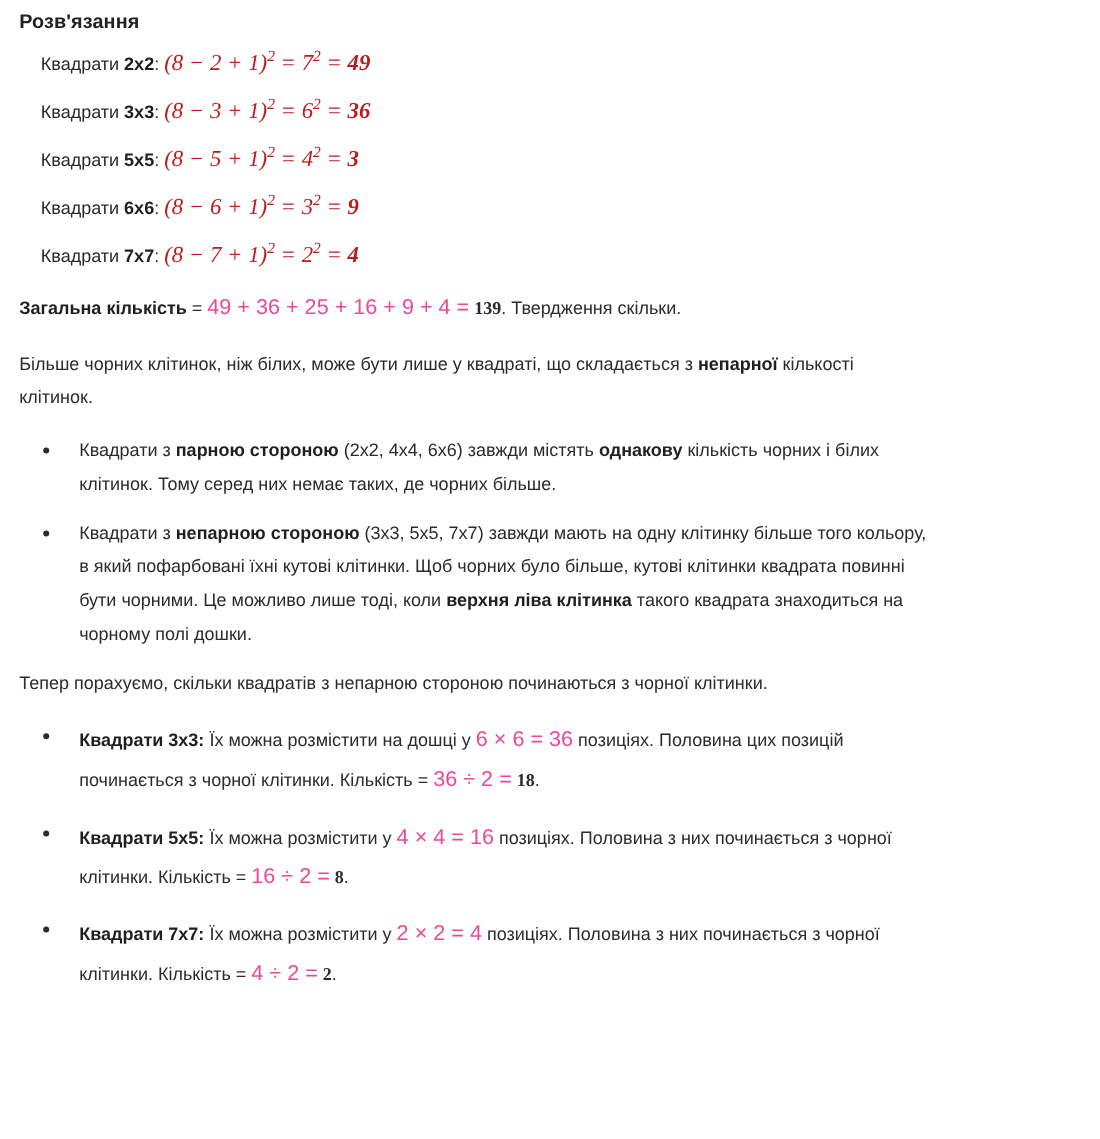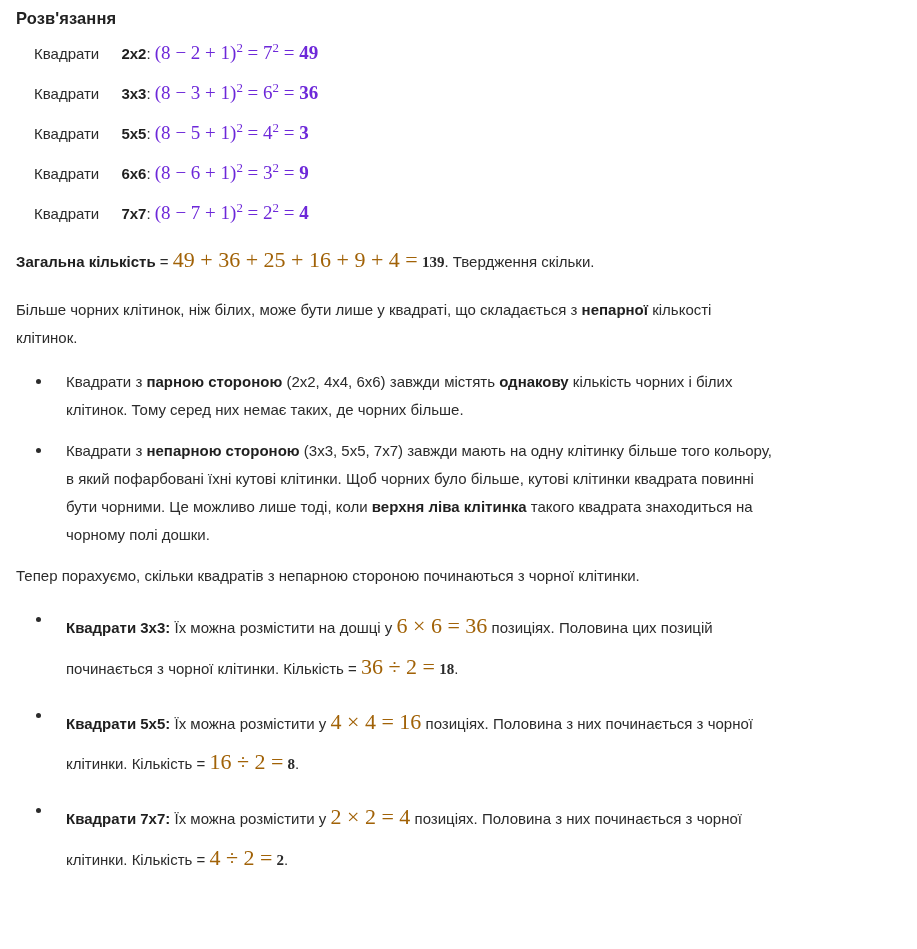--- a/index.html
+++ b/index.html
@@ -27,27 +27,28 @@
     color: #222222;
     letter-spacing: 0.1px;
     margin: 2px 0 14px 0;
     line-height: 1.3;
   }
 
   
   .math {
     font-family: "Liberation Serif", "DejaVu Serif", serif;
     font-size: 19px;
-    color: #6d28d9;
+    color: #b91c1c;
     white-space: nowrap;
+    font-style: italic;
   }
   .math-inline {
-    font-family: Liberation Serif, serif;
-    font-size: 22px;
-    color: #a16207;
+    font-family: Liberation Sans, sans-serif;
+    font-size: 18px;
+    color: #ec4899;
   }
   .math b, .math-bold {
     font-family: "Liberation Serif", "DejaVu Serif", serif;
     font-weight: bold;
   }
   sup.exp {
     font-family: "Liberation Serif", "DejaVu Serif", serif;
     font-size: 0.68em;
     vertical-align: super;
     line-height: 0;
@@ -67,21 +68,20 @@
     line-height: 1.0;
     white-space: nowrap;
   }
   .formula-row .label {
     font-size: 15px;
     color: #2b2b2b;
   }
   .formula-row .label b {
     font-weight: bold;
     color: #1f1f1f;
-    margin-left: 18px;
   }
 
   
   .total-line {
     font-size: 15px;
     line-height: 1.5;
     margin: 4px 0 20px 0;
   }
   .total-line .total-label {
     font-weight: bold;

